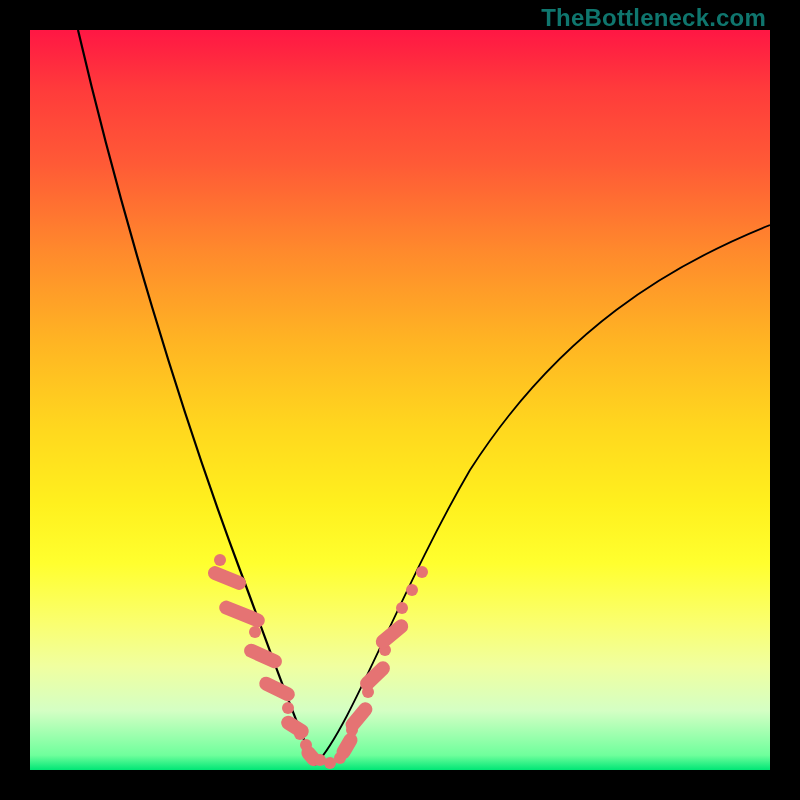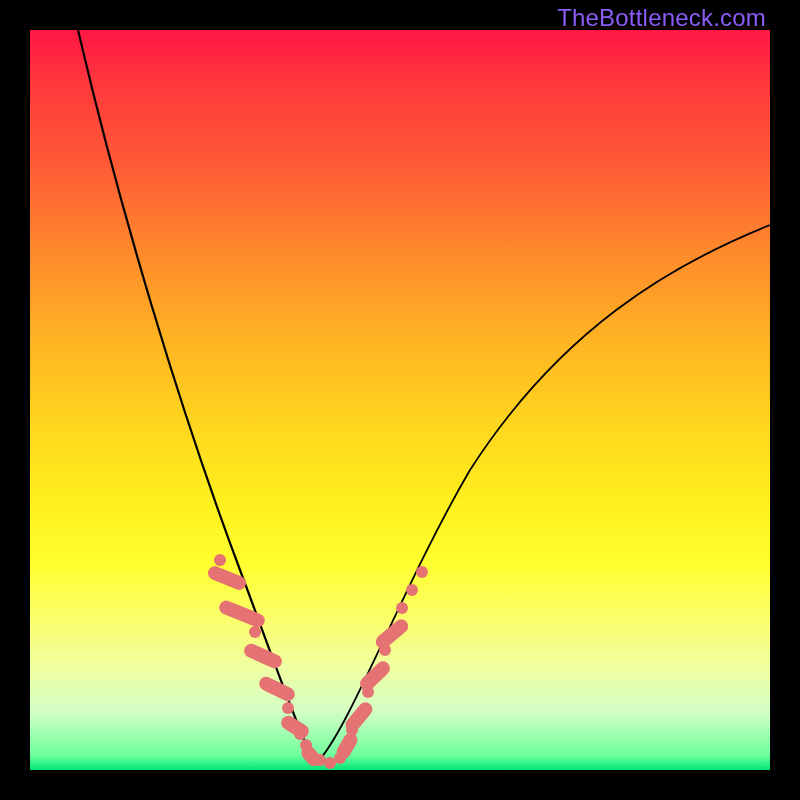--- a/index.html
+++ b/index.html
@@ -38,23 +38,23 @@
       #f0ffa0 86%,
       #d4ffc4 92%,
       #6fff9c 98%,
       #00e676 100%
     );
   }
   .watermark {
     position: absolute;
     top: 4px;
     right: 34px;
-    color: #8b5cf6;
+    color: #0f766e;
     font-size: 24px;
-    font-weight: 400;
+    font-weight: 700;
     letter-spacing: 0.2px;
     user-select: none;
   }
   svg.curve {
     position: absolute;
     left: 0;
     top: 0;
     width: 740px;
     height: 740px;
   }

